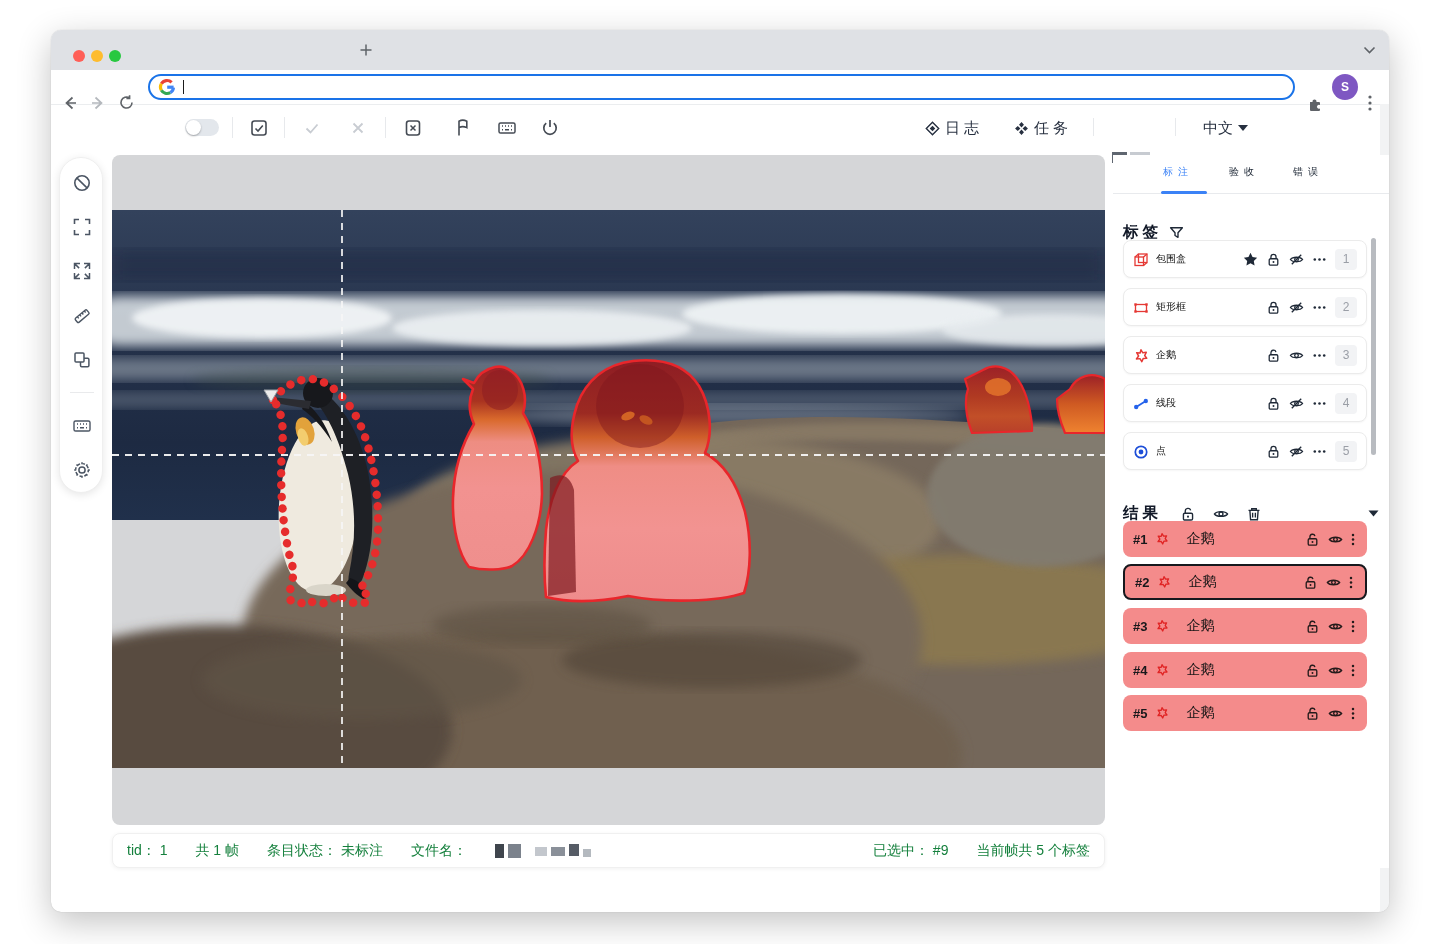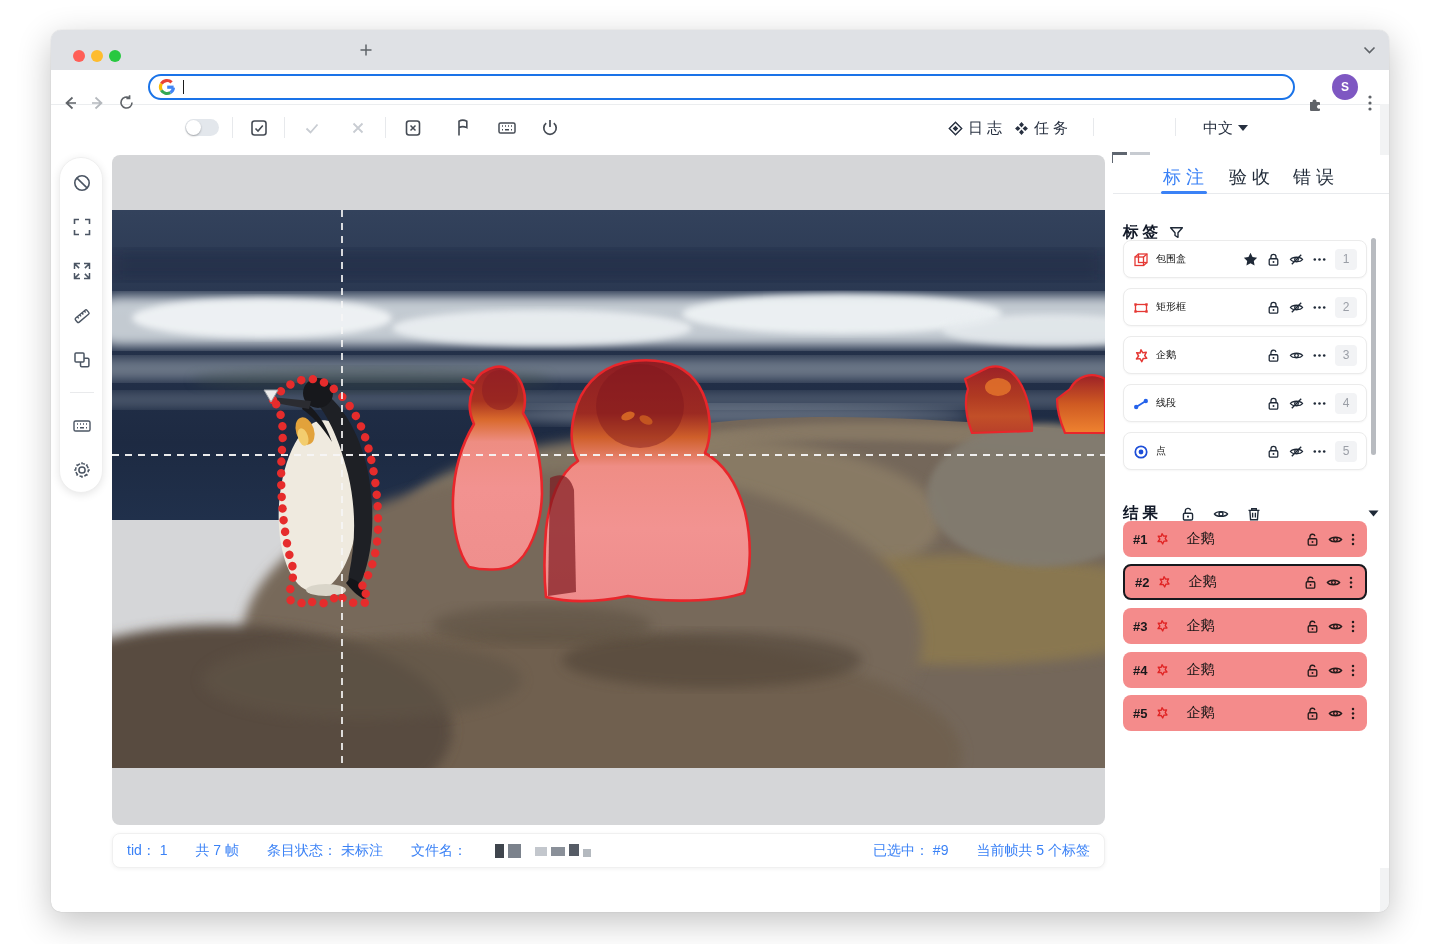--- a/index.html
+++ b/index.html
@@ -33,27 +33,27 @@
   .rail{position:absolute;left:8px;top:127px;width:44px;height:336px;background:#fff;border-radius:22px;
     border:1px solid #efefef;box-shadow:0 2px 8px rgba(0,0,0,.10);box-sizing:border-box;}
   .rail-ic{position:absolute;left:12px;width:20px;height:20px;color:#4b5563;}
   .rail-div{position:absolute;left:10px;width:24px;height:1px;background:#e9eaec;}
   
   .canvas{position:absolute;left:61px;top:125px;width:993px;height:670px;background:#d5d6d8;border-radius:8px;overflow:hidden;}
   .photo{position:absolute;left:0;top:55px;width:993px;height:558px;}
   
   .statusbar{position:absolute;left:61px;top:803px;width:993px;height:35px;background:#fff;border-radius:8px;
     border:1px solid #f0f0f0;box-shadow:0 1px 4px rgba(0,0,0,.06);box-sizing:border-box;
-    display:flex;align-items:center;font-size:14px;color:#3b82f6;padding:0 14px;}
+    display:flex;align-items:center;font-size:14px;color:#15803d;padding:0 14px;}
   .st-item{margin-right:28px;white-space:nowrap;}
   .px{display:inline-block;margin-right:2px;}
   
   .panel{position:absolute;left:1062px;top:125px;width:276px;height:713px;background:#fff;}
   .ptabs{position:absolute;left:0;top:5px;width:276px;height:33px;border-bottom:1px solid #e8eaed;}
-  .ptab{position:absolute;top:5px;font-size:18px;letter-spacing:5px;color:#1f2937;cursor:pointer;}
+  .ptab{position:absolute;top:5px;font-size:10px;letter-spacing:5px;color:#1f2937;cursor:pointer;}
   .ptab.active{color:#3b82f6;font-weight:500;}
   .underline{position:absolute;top:31px;height:3px;width:46px;background:#3b82f6;border-radius:2px;}
   .sechead{font-size:15.5px;font-weight:bold;letter-spacing:4px;color:#111827;}
   .lrow{position:absolute;left:10px;width:244px;height:38px;background:#fff;border:1px solid #ebebeb;
     border-radius:8px;box-sizing:border-box;display:flex;align-items:center;padding:0 9px;gap:8px;
     box-shadow:0 1px 2px rgba(0,0,0,.04);}
   .lname{font-size:10px;color:#111;flex:1;}
   .mini{width:15px;height:15px;color:#32373f;flex:none;}
   .badge{width:22px;height:21px;border-radius:4px;background:#f2f3f5;color:#9a9ea6;font-size:12px;
     display:flex;align-items:center;justify-content:center;flex:none;}
@@ -171,21 +171,21 @@
         <rect x="2" y="5" width="16" height="10" rx="1.6" fill="none" stroke="currentColor" stroke-width="1.5"></rect>
         <path d="M5 8 h1 M8 8 h1 M11 8 h1 M14 8 h1 M5 11.8 h1 M8 11.8 h4 M14 11.8 h1" stroke="currentColor" stroke-width="1.4"></path>
       </svg>
   </span>
   <span class="tb-ic" style="left:489px">
     <svg width="20" height="20" viewBox="0 0 20 20">
         <path d="M6.2 5.2 A6.2 6.2 0 1 0 13.8 5.2 M10 2 V9" fill="none" stroke="currentColor" stroke-width="1.7"></path>
       </svg>
   </span>
 
-  <div class="tright" style="left:897px">
+  <div class="tright" style="left:874px">
     <svg width="15" height="15" viewBox="0 0 14 14">
         <path d="M7 1.2 L12.8 7 L7 12.8 L1.2 7 Z" fill="none" stroke="#273040" stroke-width="1.3"></path>
         <path d="M7 4.4 L9.6 7 L7 9.6 L4.4 7 Z" fill="#273040"></path>
       </svg>
     <span class="tlabel">日志</span>
   </div>
   <div class="tright" style="left:963px">
     <svg width="15" height="15" viewBox="0 0 14 14">
         <path d="M7 1 L9.3 3.5 L7 6 L4.7 3.5 Z M3.5 4.7 L6 7 L3.5 9.3 L1 7 Z M10.5 4.7 L13 7 L10.5 9.3 L8 7 Z M7 8 L9.3 10.5 L7 13 L4.7 10.5 Z" fill="#273040"></path>
       </svg>
@@ -355,21 +355,21 @@
         <path d="M945,189 L958,179 C965,166 980,161 993,169 L993,223 L953,223 C948,211 945,199 945,189 Z" fill="url(#gP5)" stroke="#e8262b" stroke-width="2.2" stroke-linejoin="round"></path>
 
         <path d="M230,0 V558" stroke="#f5f5f5" stroke-width="1.8" stroke-dasharray="7 6" opacity="0.95" fill="none"></path>
         <path d="M0,245 H993" stroke="#f5f5f5" stroke-width="1.8" stroke-dasharray="7 6" opacity="0.95" fill="none"></path>
       </svg>
     </div>
   </div>
 
   <div class="statusbar">
     <span class="st-item">tid： 1</span>
-    <span class="st-item">共 7 帧</span>
+    <span class="st-item">共 1 帧</span>
     <span class="st-item">条目状态： 未标注</span>
     <span class="st-item" style="">文件名：</span>
     <span style="display:inline-flex;align-items:flex-start;gap:2px">
       <span class="px" style="width:9px;height:14px;background:#3f454d"></span>
       <span class="px" style="width:13px;height:14px;background:#7b828c"></span>
       <span class="px" style="width:12px;height:9px;background:#c3c7cd;margin-left:10px;margin-top:3px"></span>
       <span class="px" style="width:14px;height:9px;background:#8a9099;margin-top:3px"></span>
       <span class="px" style="width:10px;height:12px;background:#565c66"></span>
       <span class="px" style="width:8px;height:8px;background:#b4b9bf;margin-top:5px"></span>
     </span>

